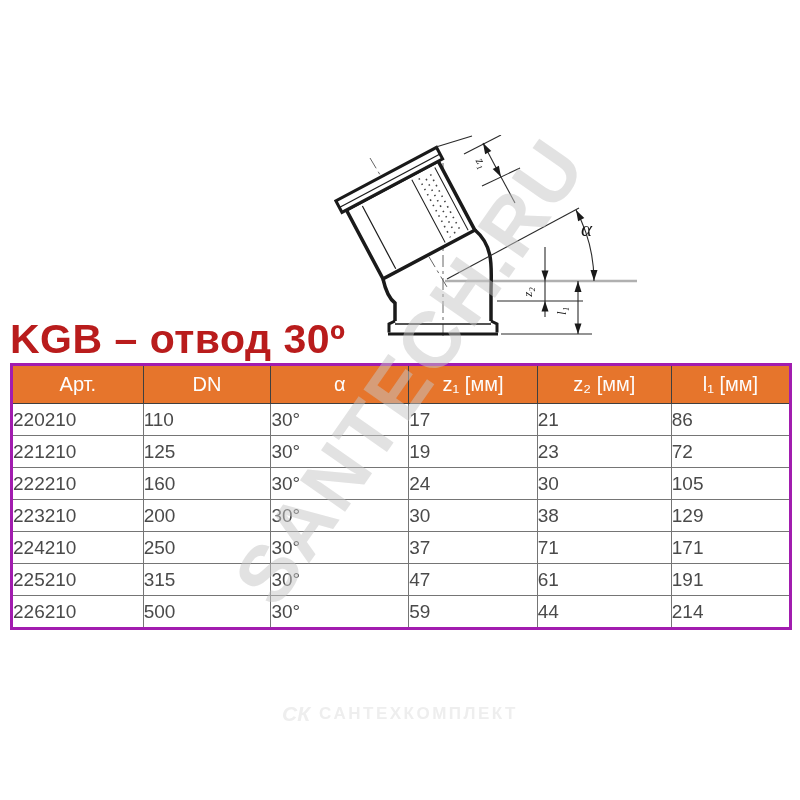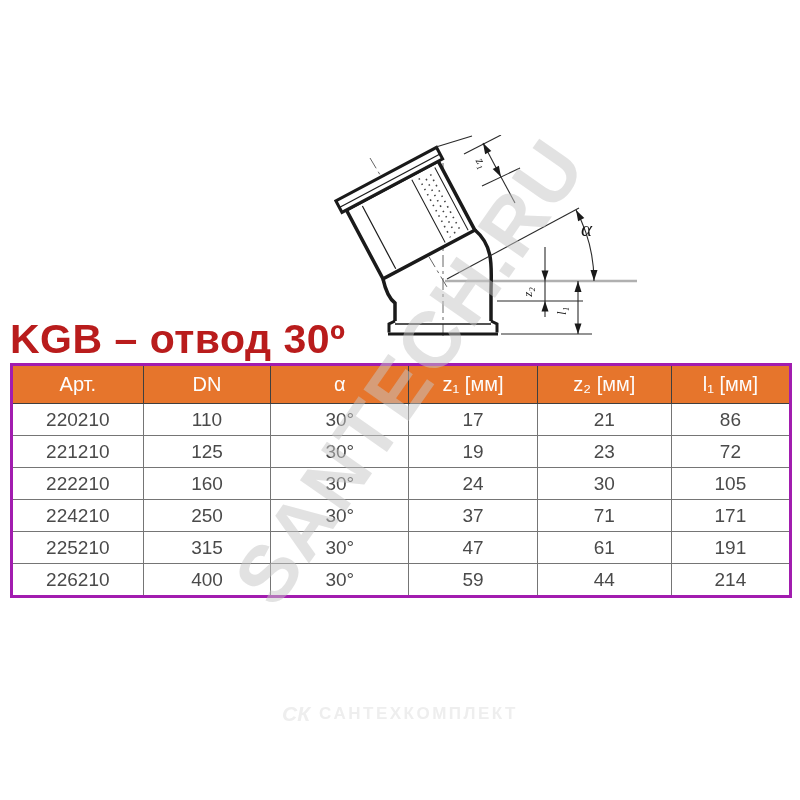--- a/index.html
+++ b/index.html
@@ -19,21 +19,21 @@
     border-collapse:collapse;table-layout:fixed;
     border:3px solid #a21caf;
   }
   .spec-table th{
     background:#e6752c;color:#fdfdfd;font-weight:400;
     font-size:20px;height:37px;padding:0;text-align:center;
     border:1px solid #3f3f3f;
   }
   .spec-table td{
     font-size:19px;color:#4a4a4a;background:transparent;
-    height:31px;padding:0;text-align:center;
+    height:31px;padding:0;
     border:1px solid #757575;
   }
   .watermark{
     position:absolute;left:410px;top:372px;z-index:5;
     transform:translate(-50%,-50%) rotate(-55deg);
     font-size:80px;font-weight:700;letter-spacing:2px;
     color:rgba(198,198,198,.5);white-space:nowrap;
     pointer-events:none;
   }
   .footer-logo{
@@ -151,38 +151,46 @@
       </tr>
       <tr>
         <td>222210</td>
         <td>160</td>
         <td>30°</td>
         <td>24</td>
         <td>30</td>
         <td>105</td>
       </tr>
       <tr>
+        <td>223210</td>
+        <td>200</td>
+        <td>30°</td>
+        <td>30</td>
+        <td>38</td>
+        <td>129</td>
+      </tr>
+      <tr>
         <td>224210</td>
         <td>250</td>
         <td>30°</td>
         <td>37</td>
         <td>71</td>
         <td>171</td>
       </tr>
       <tr>
         <td>225210</td>
         <td>315</td>
         <td>30°</td>
         <td>47</td>
         <td>61</td>
         <td>191</td>
       </tr>
       <tr>
         <td>226210</td>
-        <td>400</td>
+        <td>500</td>
         <td>30°</td>
         <td>59</td>
         <td>44</td>
         <td>214</td>
       </tr>
     </tbody>
 </table>
 
 <div class="watermark">SANTECH.RU</div>
 

